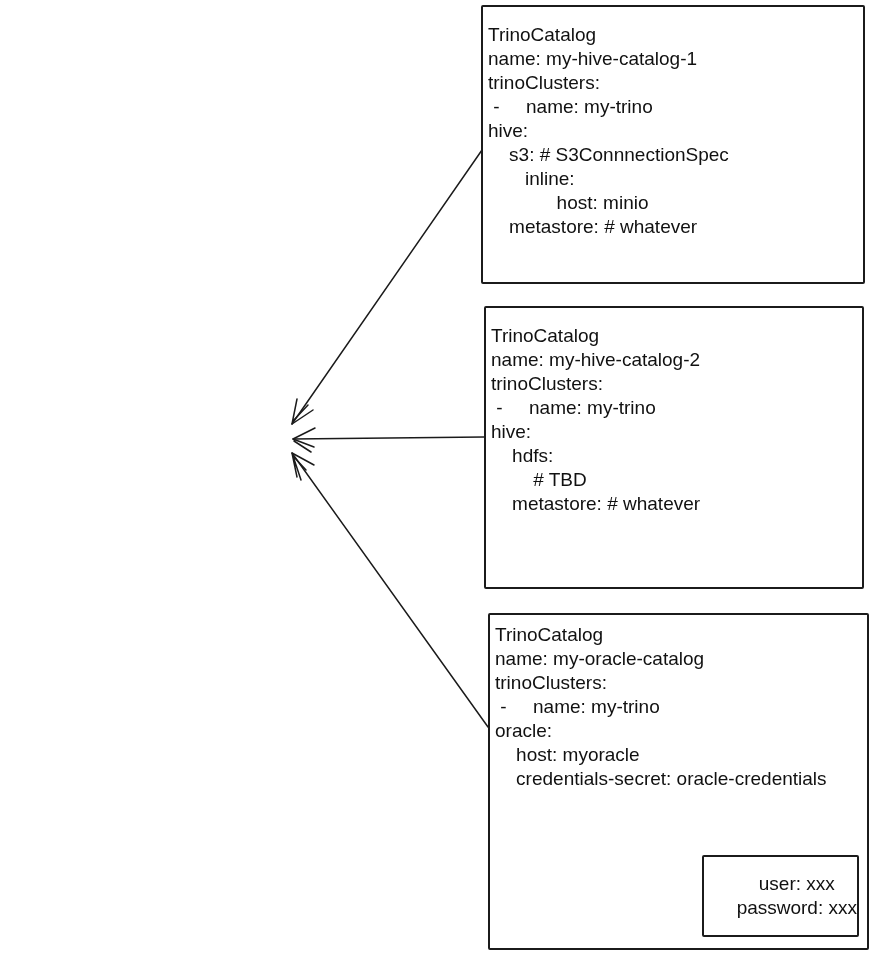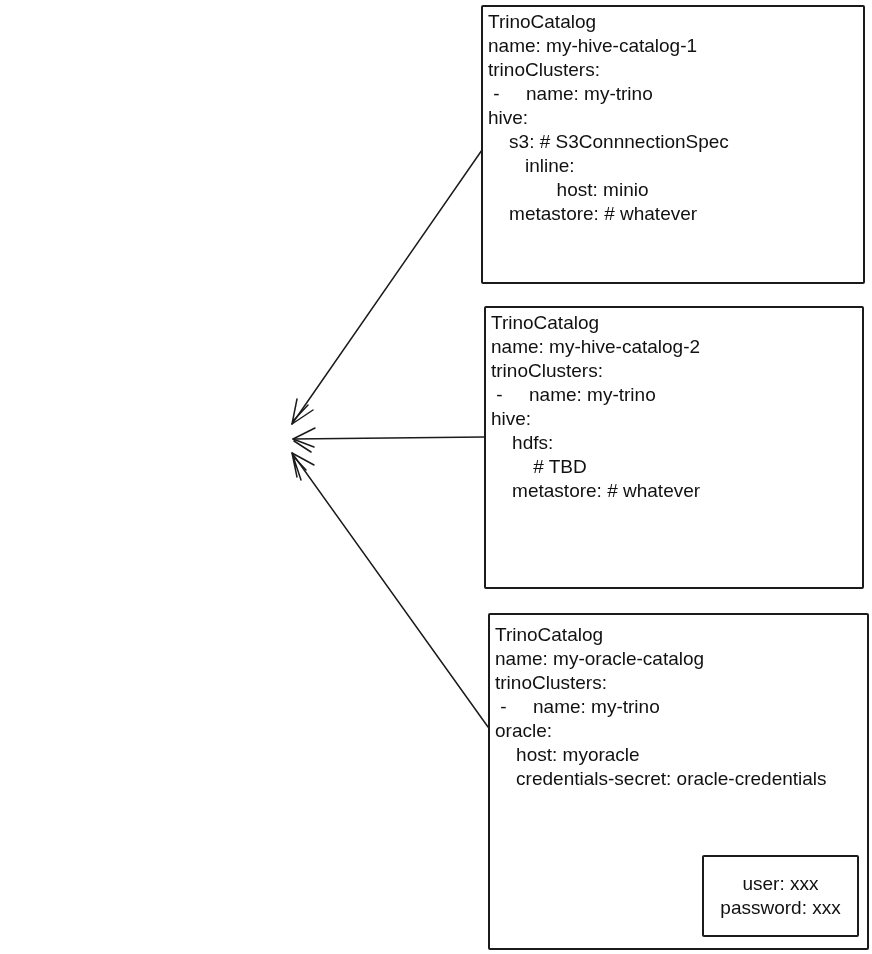--- a/index.html
+++ b/index.html
@@ -17,31 +17,31 @@
     box-sizing: border-box;
     border: 2px solid #1b1b1b;
     border-radius: 2px;
     background: #ffffff;
     color: #111111;
   }
   .yaml {
     white-space: pre;
     font-size: 19px;
     line-height: 24px;
-    padding: 3px 5px;
+    padding: 16px 5px;
   }
   #cluster-box   { left: 3px;   top: 338px; width: 289px; height: 188px; }
   #cluster-box .yaml { padding-top: 6px; }
   #catalog-box-1 { left: 481px; top: 5px;   width: 384px; height: 279px; }
   #catalog-box-2 { left: 484px; top: 306px; width: 380px; height: 283px; }
   #catalog-box-3 { left: 488px; top: 613px; width: 381px; height: 337px; }
   #catalog-box-3 .yaml { padding-top: 8px; }
   #secret-box {
     left: 702px; top: 855px; width: 157px; height: 82px;
-    display: flex; align-items: center; justify-content: center;
+    display: flex; align-items: center; justify-content: flex-end;
     text-align: center;
   }
   #secret-box .yaml { padding: 0; }
 </style>
 </head>
 <body>
 
 <div class="canvas">
 
   <svg class="connectors" width="872" height="954" viewBox="0 0 872 954">

